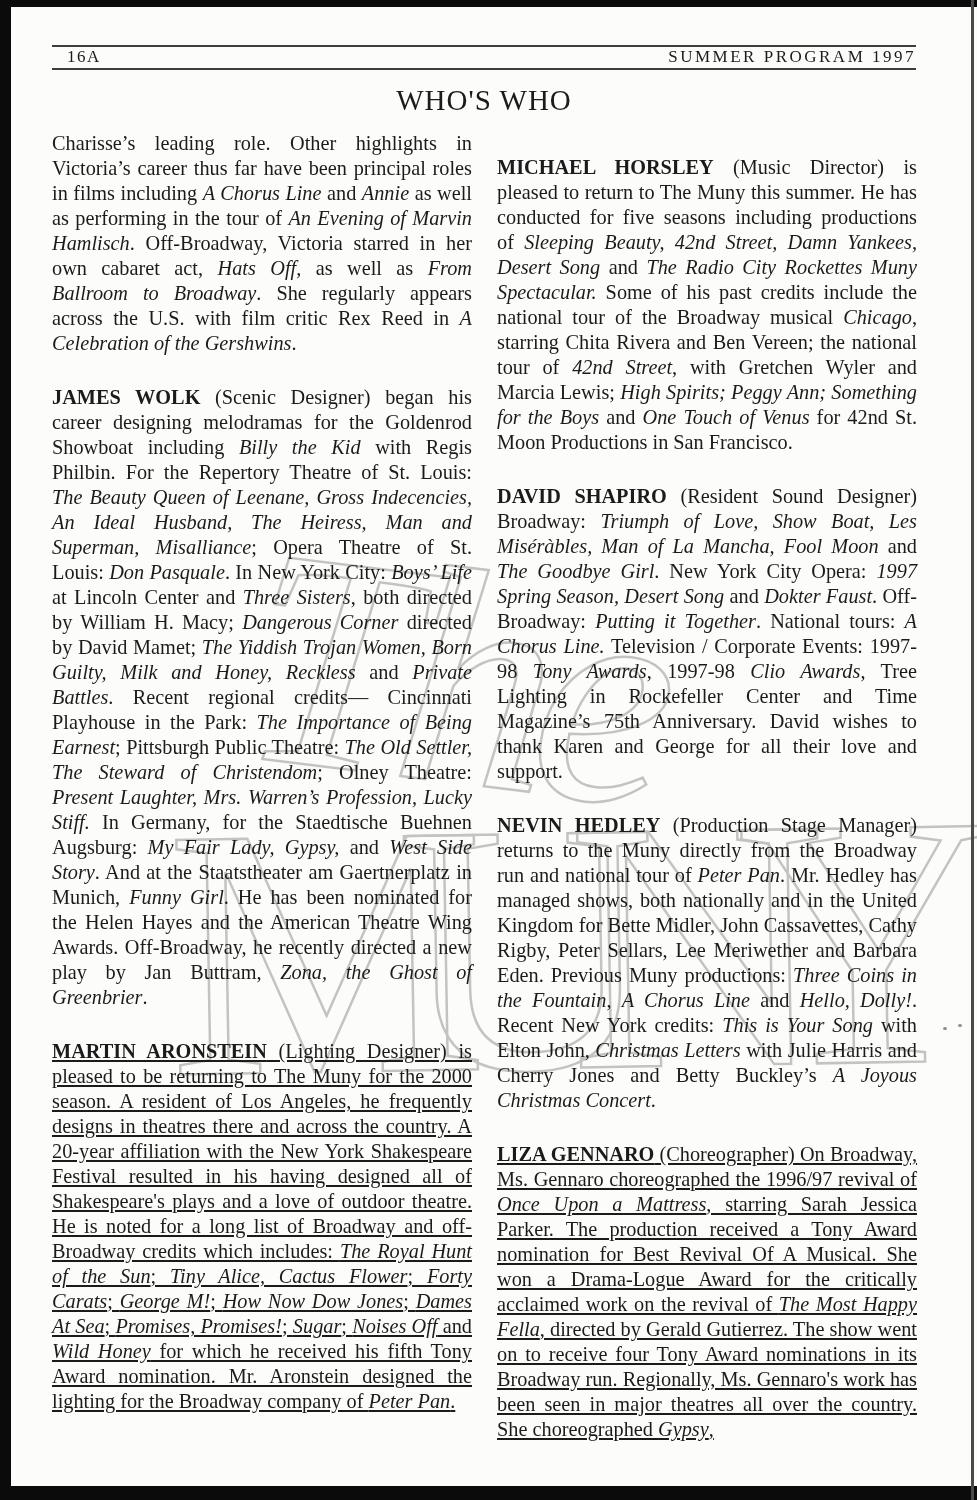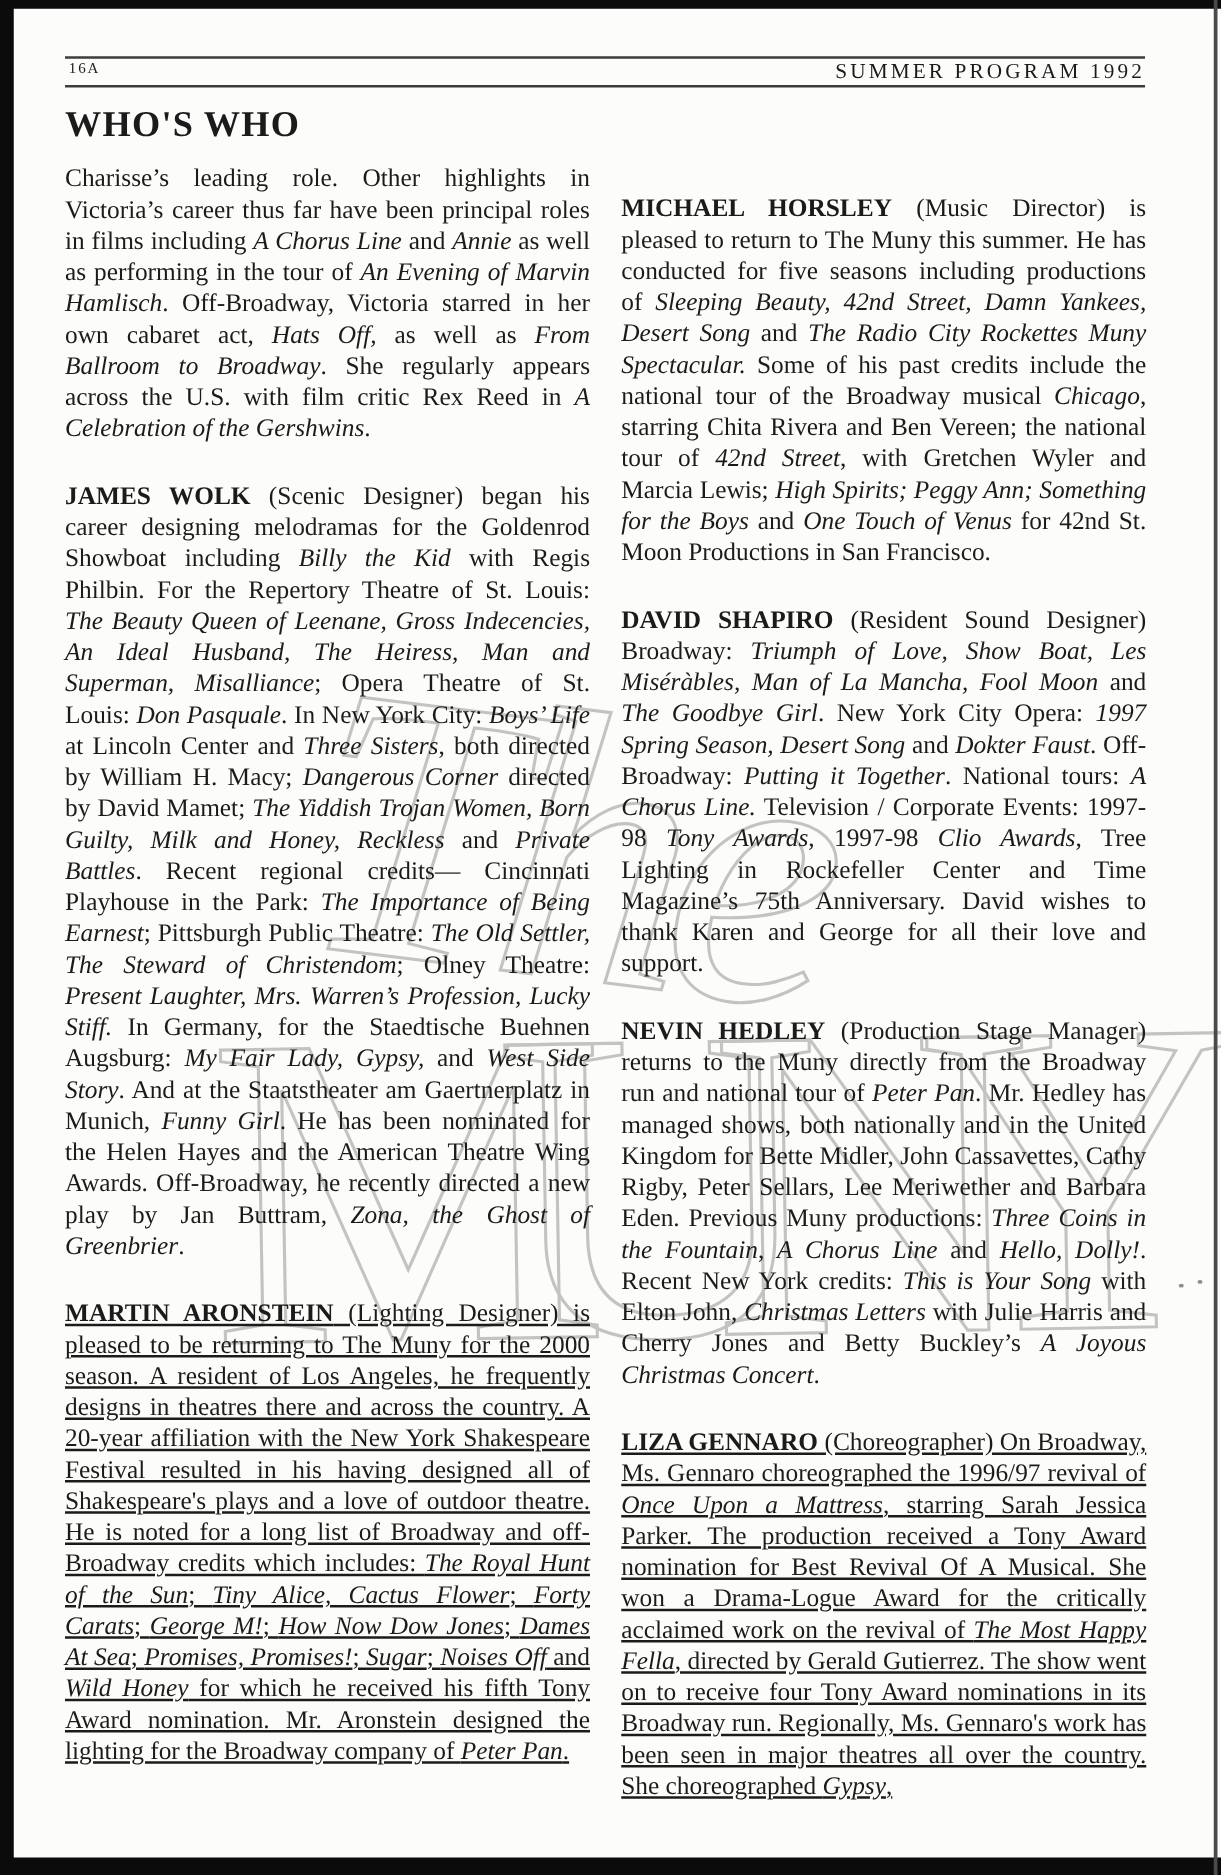--- a/index.html
+++ b/index.html
@@ -20,30 +20,30 @@
   .edge-top{position:absolute;left:0;top:0;width:100%;height:7px;background:#0b0b0b;z-index:5;}
   .edge-left{position:absolute;left:0;top:0;width:11px;height:100%;background:#0b0b0b;z-index:5;}
   .edge-bottom{position:absolute;left:0;bottom:0;width:100%;height:14px;background:#0b0b0b;z-index:5;}
   .edge-right{position:absolute;right:3px;top:0;width:3px;height:100%;background:#4a4a4a;z-index:5;}
 
   
   .rule{position:absolute;left:52px;width:864px;border-top:2px solid #3d3d3d;z-index:2;}
   .rule-1{top:45px;}
   .rule-2{top:68px;}
   .page-num{
-    position:absolute;left:55px;top:47px;
-    font-size:12px;letter-spacing:1.5px;z-index:2;
+    position:absolute;left:67px;top:47px;
+    font-size:17px;letter-spacing:1.5px;z-index:2;
   }
   .issue{
     position:absolute;right:61px;top:47px;
     font-size:17px;letter-spacing:2.5px;z-index:2;
   }
   .page-title{
     position:absolute;left:52px;top:84px;width:864px;
-    font-size:29px;font-weight:bold;letter-spacing:1px;z-index:2;
+    text-align:center;font-size:29px;font-weight:normal;letter-spacing:1px;z-index:2;
   }
 
   
   .watermark{position:absolute;left:0;top:0;z-index:1;pointer-events:none;}
 
   
   .col{position:absolute;width:420px;z-index:2;font-size:20.3px;line-height:25px;text-align:justify;}
   .col-left{left:52px;top:131px;}
   .col-right{left:497px;top:155px;}
   .col p.bio{margin:0 0 29px 0;padding:0;}
@@ -68,21 +68,21 @@
 
   <svg class="watermark" width="977" height="1500" viewBox="0 0 977 1500" aria-hidden="true">
     <g fill="none" stroke="#c3c3c1" stroke-width="2.5">
       <text x="250" y="775" font-size="310" font-style="italic" font-family="Liberation Serif, serif" letter-spacing="-18" transform="rotate(7 400 650)">The</text>
       <text x="168" y="1068" font-size="358" font-family="Liberation Serif, serif" letter-spacing="-88" transform="rotate(-1 550 950)">MUNY</text>
     </g>
   </svg>
 
   <div class="rule rule-1"></div>
   <div class="page-num">16A</div>
-  <div class="issue">SUMMER PROGRAM 1992</div>
+  <div class="issue">SUMMER PROGRAM 1997</div>
   <div class="rule rule-2"></div>
 
   <div class="page-title">WHO'S WHO</div>
 
   <div class="col col-left">
       <p class="bio"><span class="n">Charisse’s leading role. Other highlights in Victoria’s career thus far have been principal roles in films including </span><span class="i">A Chorus Line</span><span class="n"> and </span><span class="i">Annie</span><span class="n"> as well as performing in the tour of </span><span class="i">An Evening of Marvin Hamlisch</span><span class="n">. Off-Broadway, Victoria starred in her own cabaret act, </span><span class="i">Hats Off,</span><span class="n"> as well as </span><span class="i">From Ballroom to Broadway</span><span class="n">. She regularly appears across the U.S. with film critic Rex Reed in </span><span class="i">A Celebration of the Gershwins</span><span class="n">.</span></p>
       <p class="bio"><span class="b">JAMES WOLK</span><span class="n"> (Scenic Designer) began his career designing melodramas for the Goldenrod Showboat including </span><span class="i">Billy the Kid</span><span class="n"> with Regis Philbin. For the Repertory Theatre of St. Louis: </span><span class="i">The Beauty Queen of Leenane, Gross Indecencies, An Ideal Husband, The Heiress, Man and Superman, Misalliance</span><span class="n">; Opera Theatre of St. Louis: </span><span class="i">Don Pasquale</span><span class="n">. In New York City: </span><span class="i">Boys’ Life</span><span class="n"> at Lincoln Center and </span><span class="i">Three Sisters</span><span class="n">, both directed by William H. Macy; </span><span class="i">Dangerous Corner</span><span class="n"> directed by David Mamet; </span><span class="i">The Yiddish Trojan Women, Born Guilty, Milk and Honey, Reckless</span><span class="n"> and </span><span class="i">Private Battles</span><span class="n">. Recent regional credits— Cincinnati Playhouse in the Park: </span><span class="i">The Importance of Being Earnest</span><span class="n">; Pittsburgh Public Theatre: </span><span class="i">The Old Settler, The Steward of Christendom</span><span class="n">; Olney Theatre: </span><span class="i">Present Laughter, Mrs. Warren’s Profession, Lucky Stiff.</span><span class="n"> In Germany, for the Staedtische Buehnen Augsburg: </span><span class="i">My Fair Lady, Gypsy,</span><span class="n"> and </span><span class="i">West Side Story</span><span class="n">. And at the Staatstheater am Gaertnerplatz in Munich, </span><span class="i">Funny Girl</span><span class="n">. He has been nominated for the Helen Hayes and the American Theatre Wing Awards. Off-Broadway, he recently directed a new play by Jan Buttram, </span><span class="i">Zona, the Ghost of Greenbrier</span><span class="n">.</span></p>
       <p class="bio"><span class="b">MARTIN ARONSTEIN</span><span class="n"> (Lighting Designer) is pleased to be returning to The Muny for the 2000 season. A resident of Los Angeles, he frequently designs in theatres there and across the country. A 20-year affiliation with the New York Shakespeare Festival resulted in his having designed all of Shakespeare's plays and a love of outdoor theatre. He is noted for a long list of Broadway and off-Broadway credits which includes: </span><span class="i">The Royal Hunt of the Sun</span><span class="n">; </span><span class="i">Tiny Alice, Cactus Flower</span><span class="n">; </span><span class="i">Forty Carats</span><span class="n">; </span><span class="i">George M!</span><span class="n">; </span><span class="i">How Now Dow Jones</span><span class="n">; </span><span class="i">Dames At Sea</span><span class="n">; </span><span class="i">Promises, Promises!</span><span class="n">; </span><span class="i">Sugar</span><span class="n">; </span><span class="i">Noises Off</span><span class="n"> and </span><span class="i">Wild Honey</span><span class="n"> for which he received his fifth Tony Award nomination. Mr. Aronstein designed the lighting for the Broadway company of </span><span class="i">Peter Pan</span><span class="n">.</span></p>
     </div>
   <div class="col col-right">

